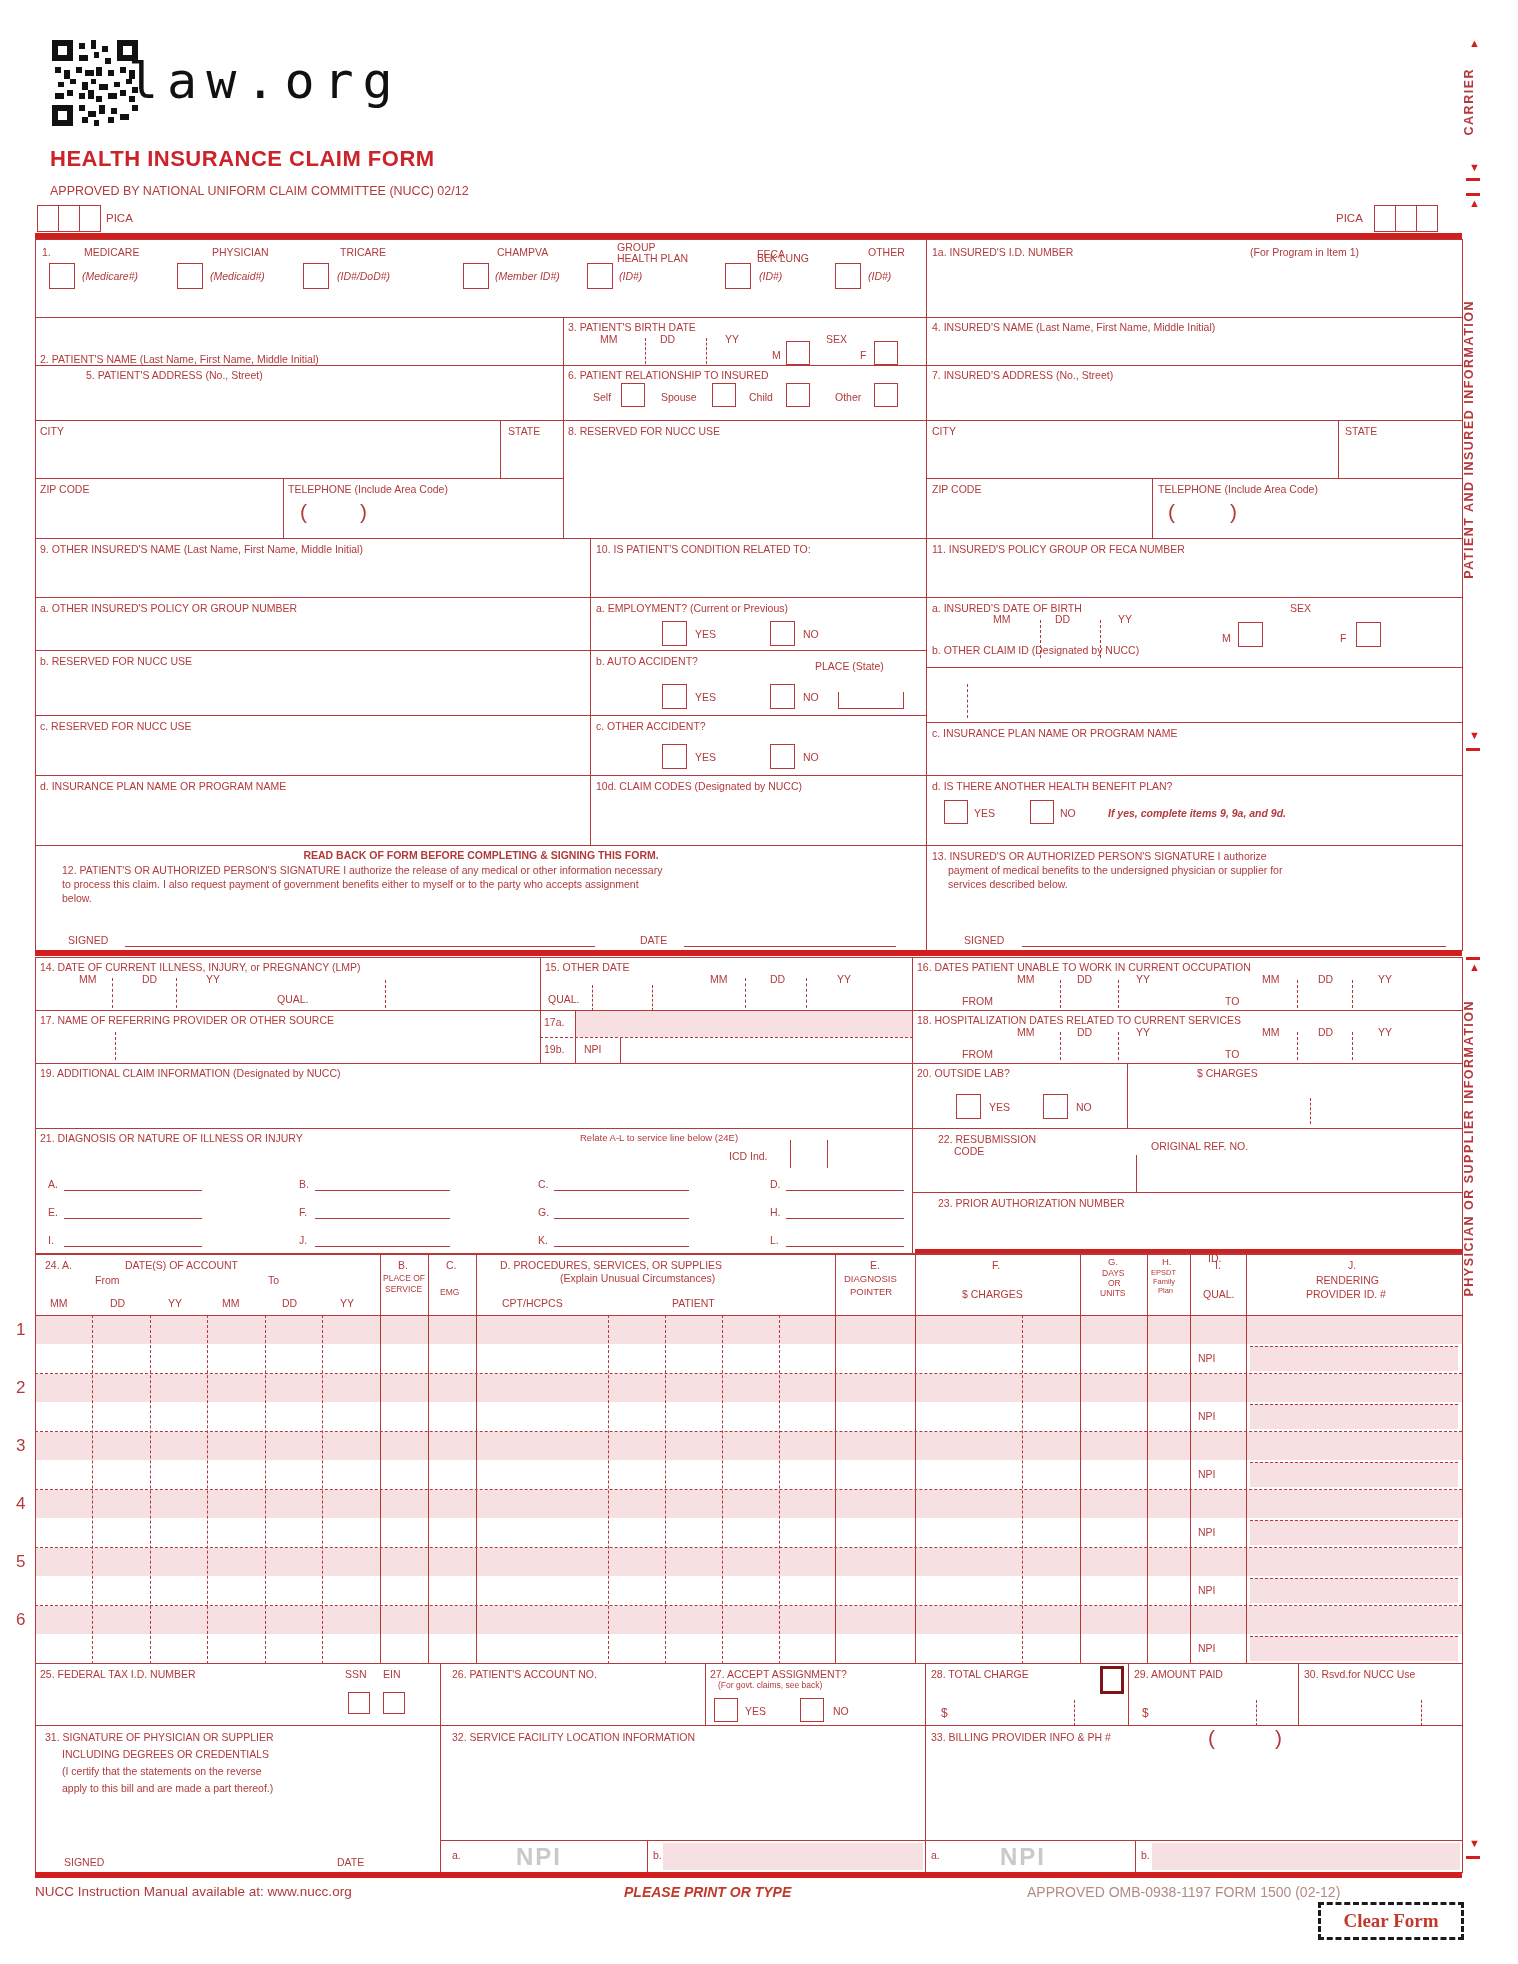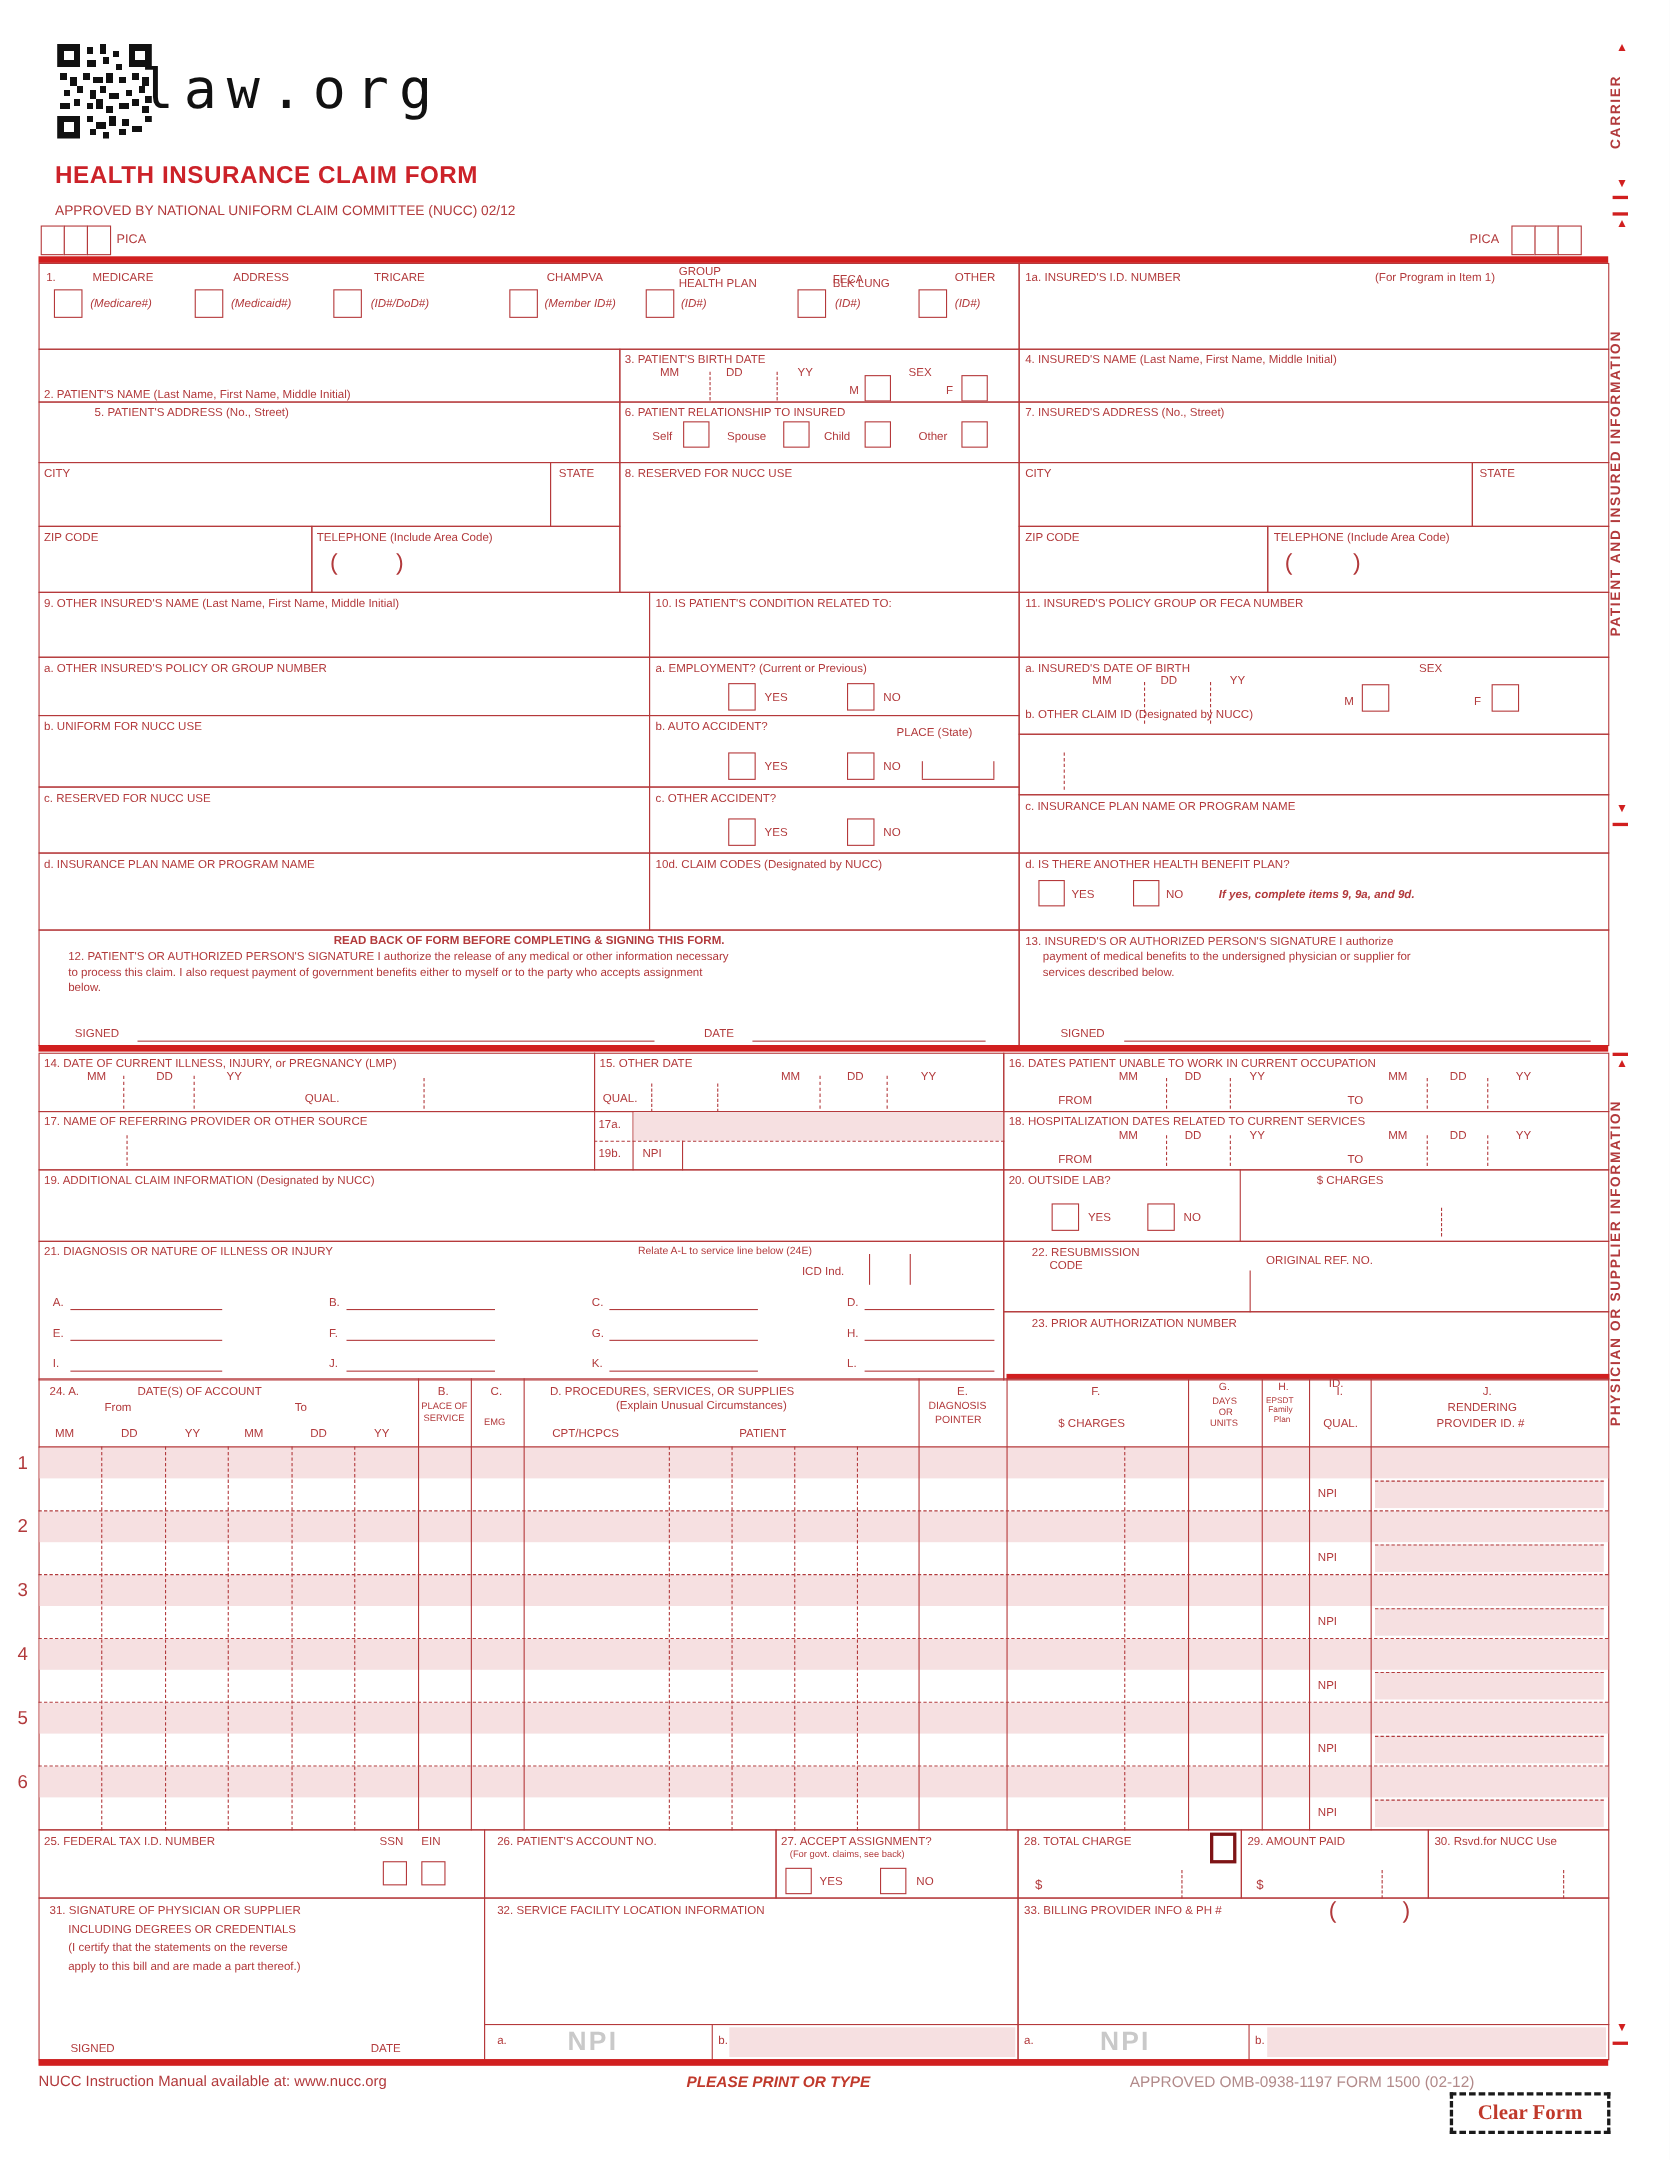--- a/index.html
+++ b/index.html
@@ -98,21 +98,21 @@
   <div class="cb" style="left:1374px;top:205px;width:22px;height:27px;"></div>
   <div class="cb" style="left:1395px;top:205px;width:22px;height:27px;"></div>
   <div class="cb" style="left:1416px;top:205px;width:22px;height:27px;"></div>
 
   <div class="bar" style="top:233px;"></div>
 
   <div class="bx" style="left:35px;top:239px;width:892px;height:79px;"></div>
   <div class="bx" style="left:926px;top:239px;width:537px;height:79px;"></div>
   <span class="lb" style="left:42px;top:246px;">1.</span>
   <span class="lb" style="left:84px;top:246px;">MEDICARE</span>
-  <span class="lb" style="left:212px;top:246px;">ADDRESS</span>
+  <span class="lb" style="left:212px;top:246px;">PHYSICIAN</span>
   <span class="lb" style="left:340px;top:246px;">TRICARE</span>
   <span class="lb" style="left:497px;top:246px;">CHAMPVA</span>
   <span class="lb" style="left:617px;top:241px;">GROUP</span>
   <span class="lb" style="left:617px;top:252px;">HEALTH PLAN</span>
   <span class="lb" style="left:757px;top:248px;">FECA</span>
   <span class="lb" style="left:757px;top:252px;">BLK LUNG</span>
   <span class="lb" style="left:868px;top:246px;">OTHER</span>
   <div class="cb" style="left:49px;top:263px;width:26px;height:26px;"></div>
   <div class="cb" style="left:177px;top:263px;width:26px;height:26px;"></div>
   <div class="cb" style="left:303px;top:263px;width:26px;height:26px;"></div>
@@ -209,21 +209,21 @@
   <div class="vdash" style="left:1100px;top:620px;height:38px;"></div>
   <span class="lb" style="left:1290px;top:602px;">SEX</span>
   <span class="lb" style="left:1222px;top:632px;">M</span>
   <div class="cb" style="left:1238px;top:622px;width:25px;height:25px;"></div>
   <span class="lb" style="left:1340px;top:632px;">F</span>
   <div class="cb" style="left:1356px;top:622px;width:25px;height:25px;"></div>
 
   <div class="bx" style="left:35px;top:650px;width:556px;height:66px;"></div>
   <div class="bx" style="left:590px;top:650px;width:337px;height:66px;"></div>
   <div class="bx" style="left:926px;top:667px;width:537px;height:56px;"></div>
-  <span class="lb" style="left:40px;top:655px;">b. UNIFORM FOR NUCC USE</span>
+  <span class="lb" style="left:40px;top:655px;">b. RESERVED FOR NUCC USE</span>
   <span class="lb" style="left:596px;top:655px;">b. AUTO ACCIDENT?</span>
   <span class="lb" style="left:815px;top:660px;">PLACE (State)</span>
   <div class="cb" style="left:662px;top:684px;width:25px;height:25px;"></div>
   <span class="lb" style="left:695px;top:691px;">YES</span>
   <div class="cb" style="left:770px;top:684px;width:25px;height:25px;"></div>
   <span class="lb" style="left:803px;top:691px;">NO</span>
   <div class="vln" style="left:838px;top:692px;height:16px;"></div>
   <div class="vln" style="left:903px;top:692px;height:16px;"></div>
   <div class="hln" style="left:838px;top:708px;width:66px;"></div>
   <span class="lb" style="left:932px;top:644px;">b. OTHER CLAIM ID (Designated by NUCC)</span>

